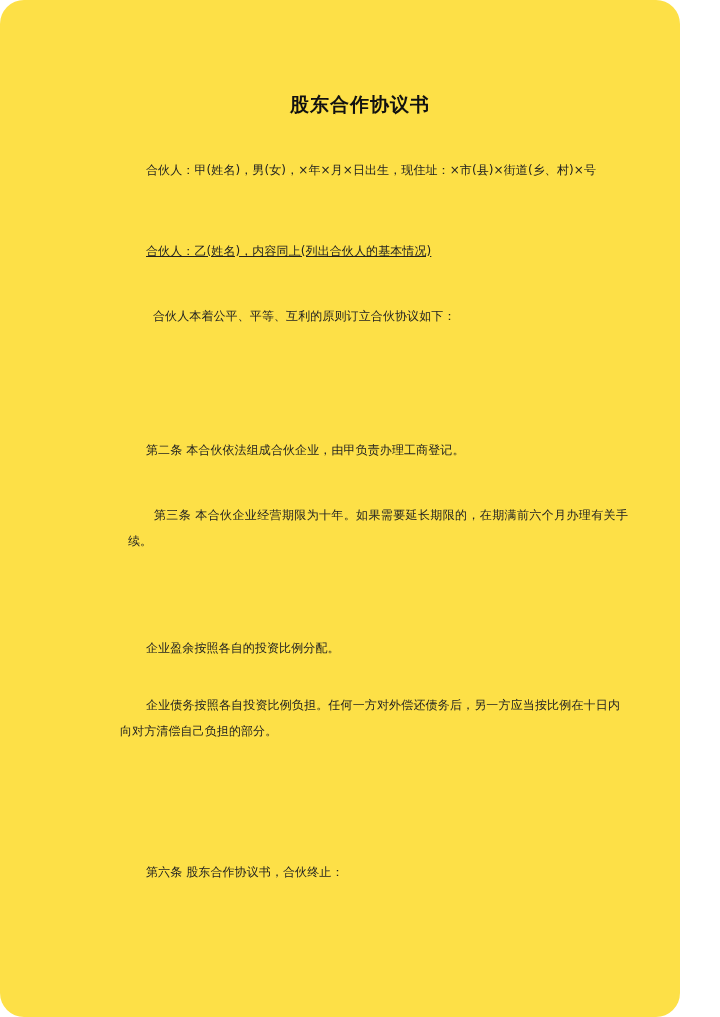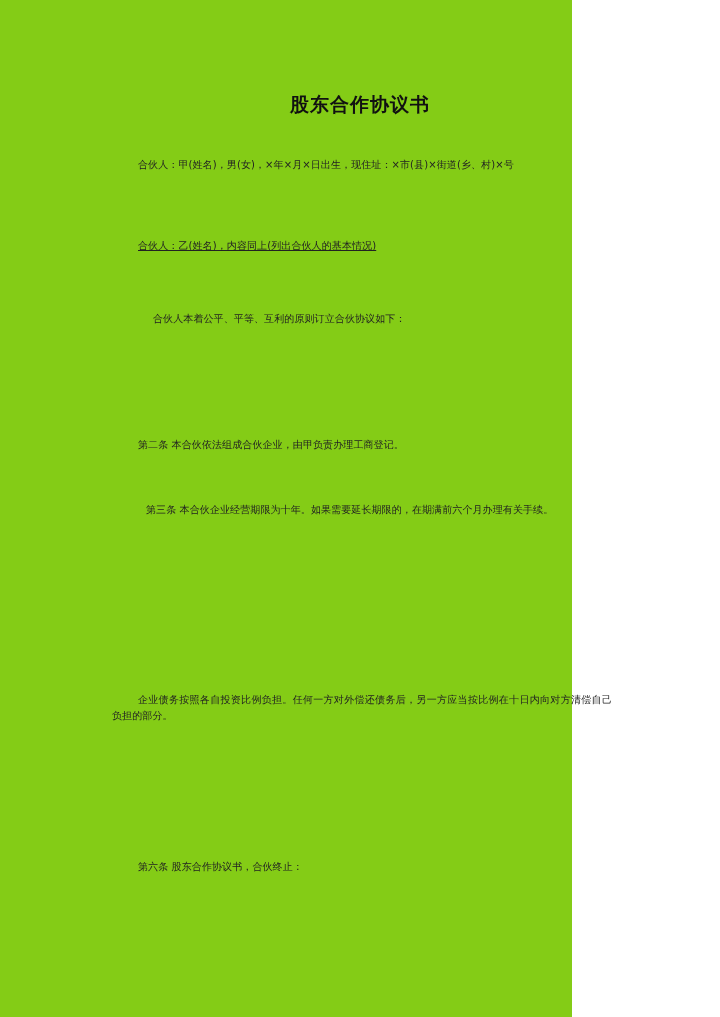--- a/index.html
+++ b/index.html
@@ -12,56 +12,58 @@
       height: 1017px;
       overflow: hidden;
       position: relative;
       font-family: "DejaVu Sans", "Liberation Sans", sans-serif;
       color: #1a1a1a;
     }
     .page {
       position: absolute;
       left: 0;
       top: 0;
-      width: 572px;
+      width: 680px;
       height: 1017px;
-      background: #84cc16;
+      background: #fde047;
+      border-radius: 24px;
     }
     .title {
       position: absolute;
       top: 92px;
       left: 0;
       width: 720px;
       text-align: center;
       font-family: "DejaVu Serif", "Liberation Serif", serif;
       font-weight: bold;
       font-size: 19px;
       letter-spacing: 1px;
       color: #111;
     }
     .para {
       position: absolute;
-      left: 112px;
+      left: 120px;
       width: 500px;
-      font-size: 10px;
-      line-height: 16px;
+      font-size: 12px;
+      line-height: 26px;
       text-indent: 26px;
       letter-spacing: 0.1px;
       color: #222;
       text-align: justify;
       text-align-last: left;
       word-break: break-all;
     }
   </style>
 </head>
 <body>
 
 <div class="page">
   <div class="title">股东合作协议书</div>
 
   <p class="para" style="top: 157px; margin: 0px;">合伙人：甲(姓名)，男(女)，×年×月×日出生，现住址：×市(县)×街道(乡、村)×号</p>
   <p class="para" style="top: 238px; margin: 0px; text-decoration: underline;">合伙人：乙(姓名)，内容同上(列出合伙人的基本情况)</p>
-  <p class="para" style="top: 296px; margin: 15px;">合伙人本着公平、平等、互利的原则订立合伙协议如下：</p>
+  <p class="para" style="top: 296px; margin: 7px;">合伙人本着公平、平等、互利的原则订立合伙协议如下：</p>
   <p class="para" style="top: 437px; margin: 0px;">第二条  本合伙依法组成合伙企业，由甲负责办理工商登记。</p>
   <p class="para" style="top: 494px; margin: 8px;">第三条  本合伙企业经营期限为十年。如果需要延长期限的，在期满前六个月办理有关手续。</p>
+  <p class="para" style="top: 635px; margin: 0px;">企业盈余按照各自的投资比例分配。</p>
   <p class="para" style="top: 692px; margin: 0px;">企业债务按照各自投资比例负担。任何一方对外偿还债务后，另一方应当按比例在十日内向对方清偿自己负担的部分。</p>
   <p class="para" style="top: 859px; margin: 0px;">第六条  股东合作协议书，合伙终止：</p>
 </div>
 
 </body></html>

